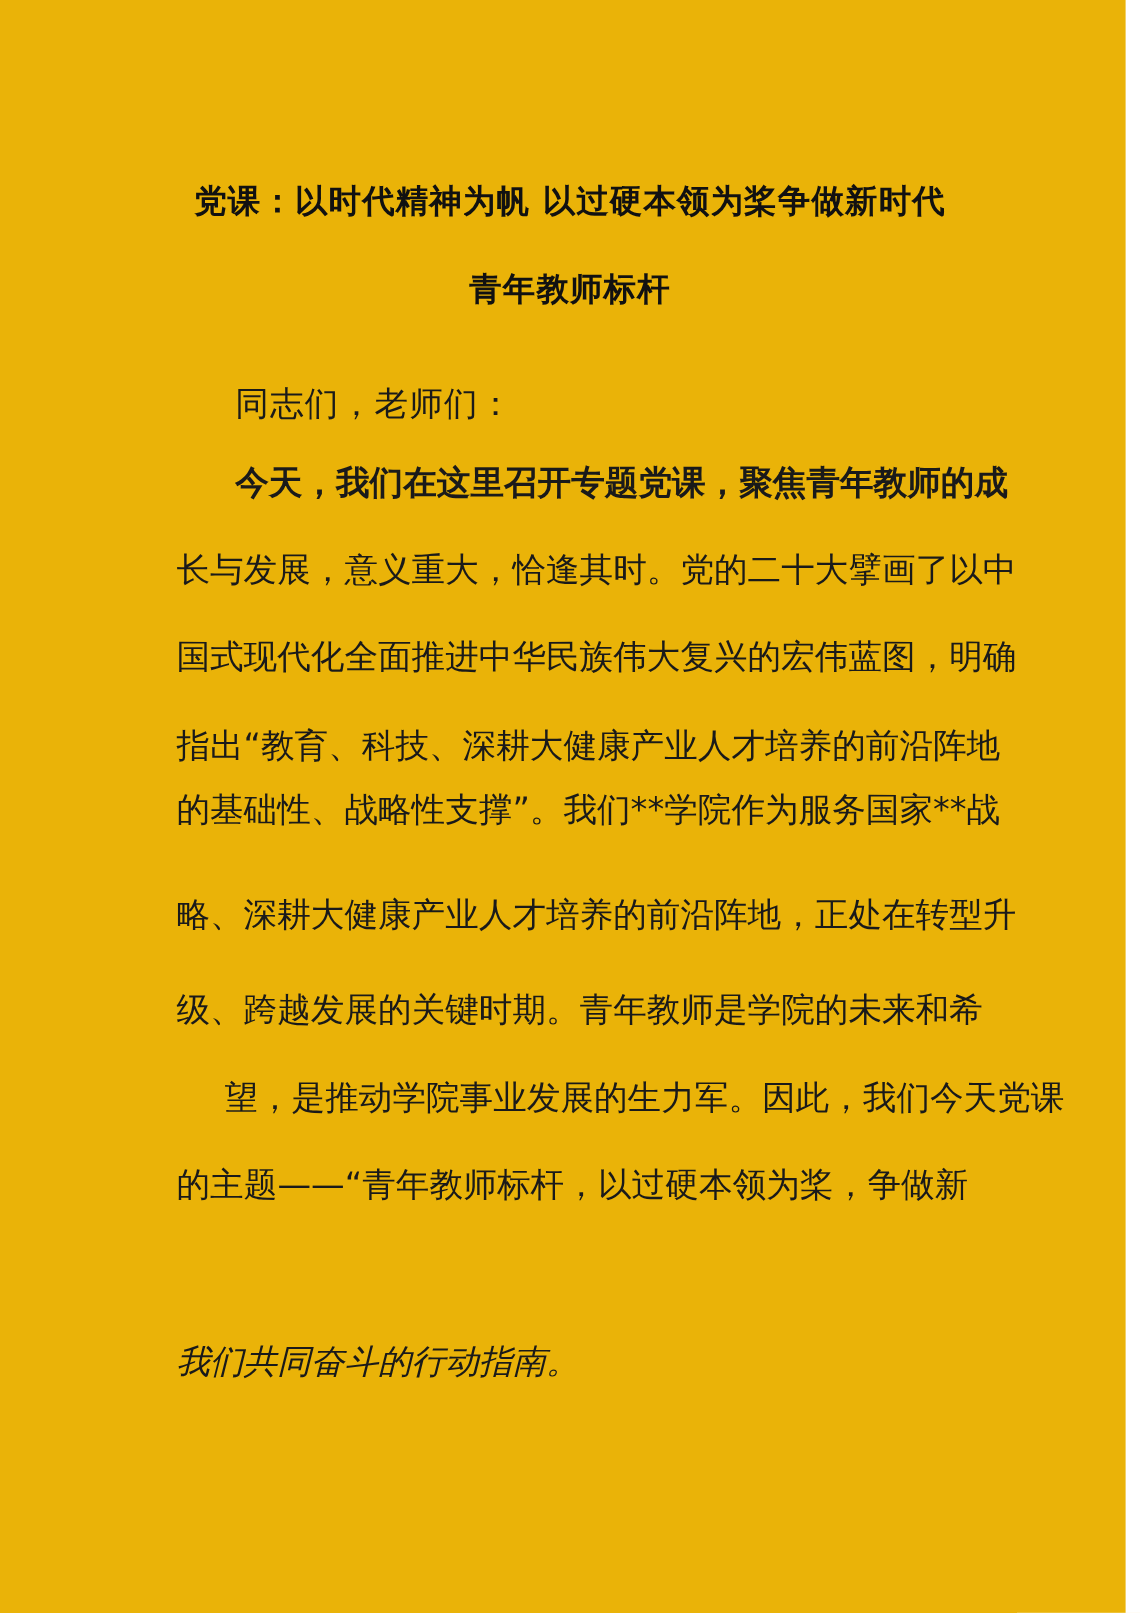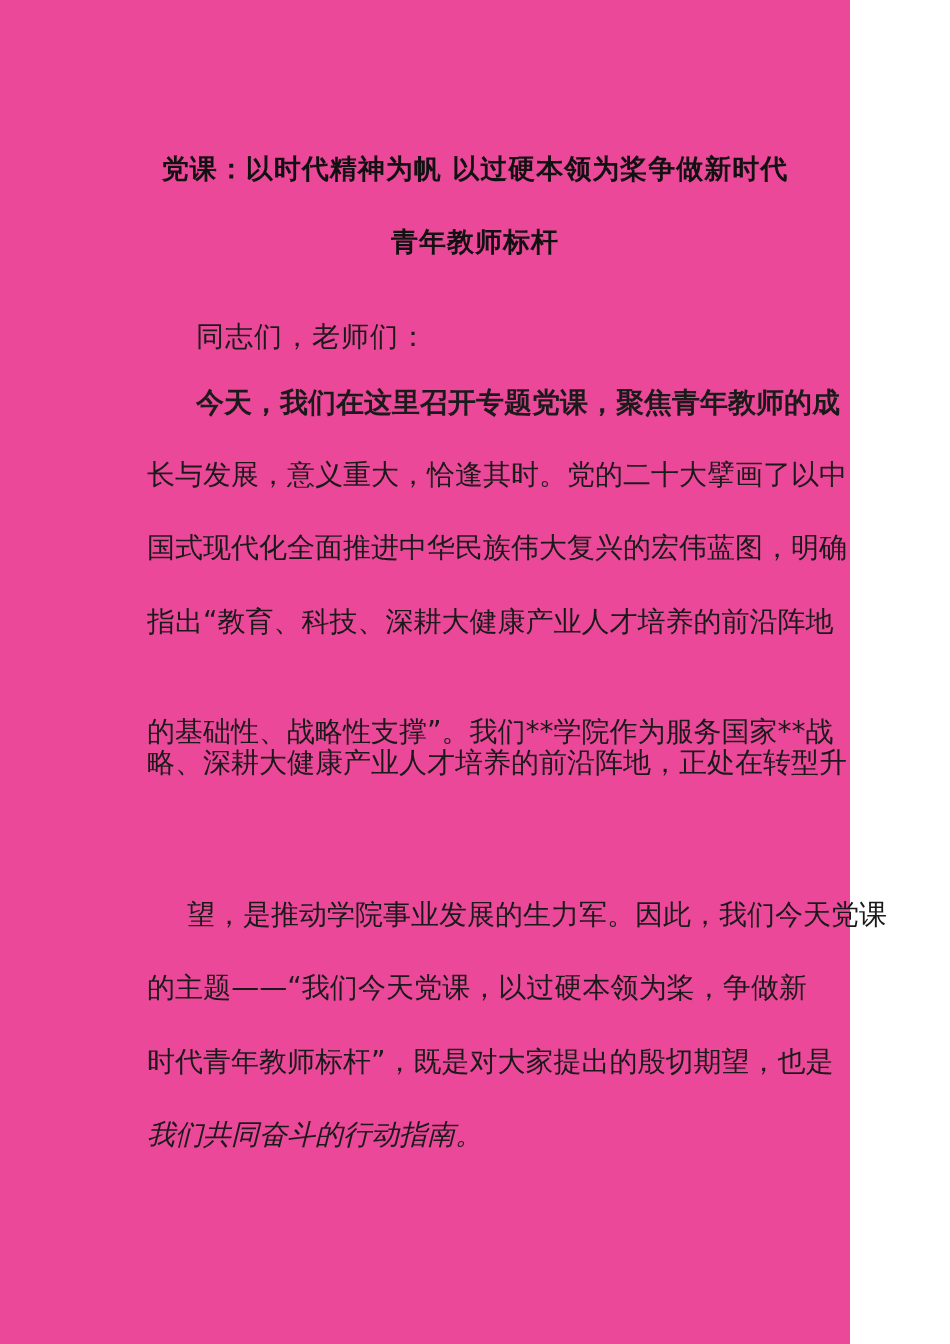--- a/index.html
+++ b/index.html
@@ -11,22 +11,22 @@
       width: 950px;
       height: 1344px;
       position: relative;
       overflow: hidden;
       font-family: "DejaVu Sans", "Liberation Sans", sans-serif;
       color: #1a1a1a;
     }
     .page {
       position: absolute;
       left: 0; top: 0;
-      width: 850px; height: 1344px;
-      background: #ec4899;
+      width: 938px; height: 1344px;
+      background: #eab308;
     }
     .title-line {
       position: absolute;
       left: 0;
       width: 950px;
       text-align: center;
       font-size: 27px;
       font-weight: bold;
       line-height: 34px;
       white-space: nowrap;
@@ -56,20 +56,20 @@
 
   <div class="title-line l1">党课：以时代精神为帆 以过硬本领为桨争做新时代</div>
   <div class="title-line l2">青年教师标杆</div>
 
   <div class="body-line indent salutation" style="top:322px;">同志们，老师们：</div>
 
   <div class="body-line indent" style="top:388px;font-weight:bold;">今天，我们在这里召开专题党课，聚焦青年教师的成</div>
   <div class="body-line" style="top:460px;">长与发展，意义重大，恰逢其时。党的二十大擘画了以中</div>
   <div class="body-line" style="top:533px;">国式现代化全面推进中华民族伟大复兴的宏伟蓝图，明确</div>
   <div class="body-line" style="top:607px;">指出“教育、科技、深耕大健康产业人才培养的前沿阵地</div>
-  <div class="body-line" style="top:717px;">的基础性、战略性支撑”。我们**学院作为服务国家**战</div>
+  <div class="body-line" style="top:660px;">的基础性、战略性支撑”。我们**学院作为服务国家**战</div>
   <div class="body-line" style="top:748px;">略、深耕大健康产业人才培养的前沿阵地，正处在转型升</div>
+  <div class="body-line" style="top:827px;">级、跨越发展的关键时期。青年教师是学院的未来和希</div>
   <div class="body-line" style="top:900px;margin-left:40px;">望，是推动学院事业发展的生力军。因此，我们今天党课</div>
-  <div class="body-line" style="top:973px;">的主题——“我们今天党课，以过硬本领为桨，争做新</div>
-  <div class="body-line" style="top:1047px;">时代青年教师标杆”，既是对大家提出的殷切期望，也是</div>
+  <div class="body-line" style="top:973px;">的主题——“青年教师标杆，以过硬本领为桨，争做新</div>
   <div class="body-line last" style="top:1120px;font-style:italic;">我们共同奋斗的行动指南。</div>
 
 </div>
 
 </body></html>

